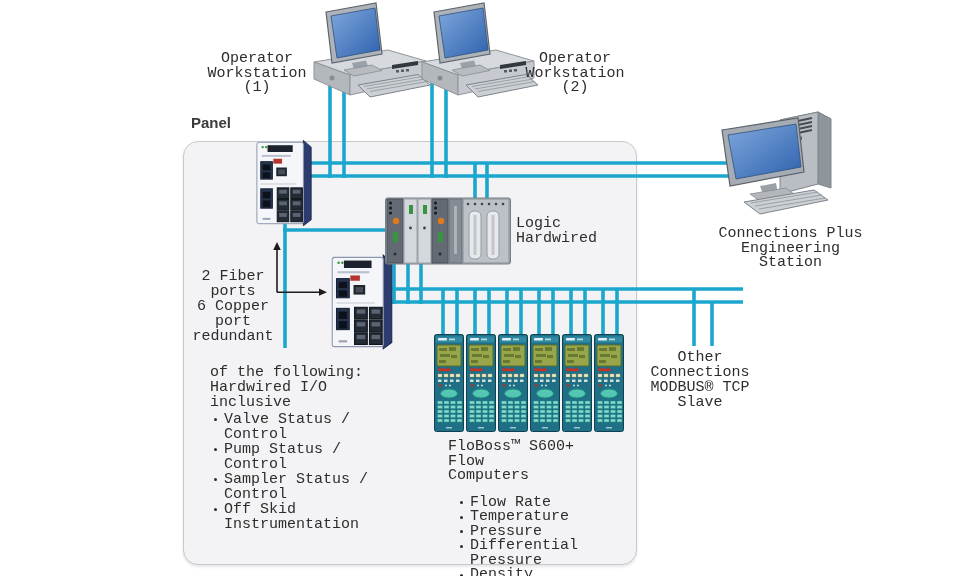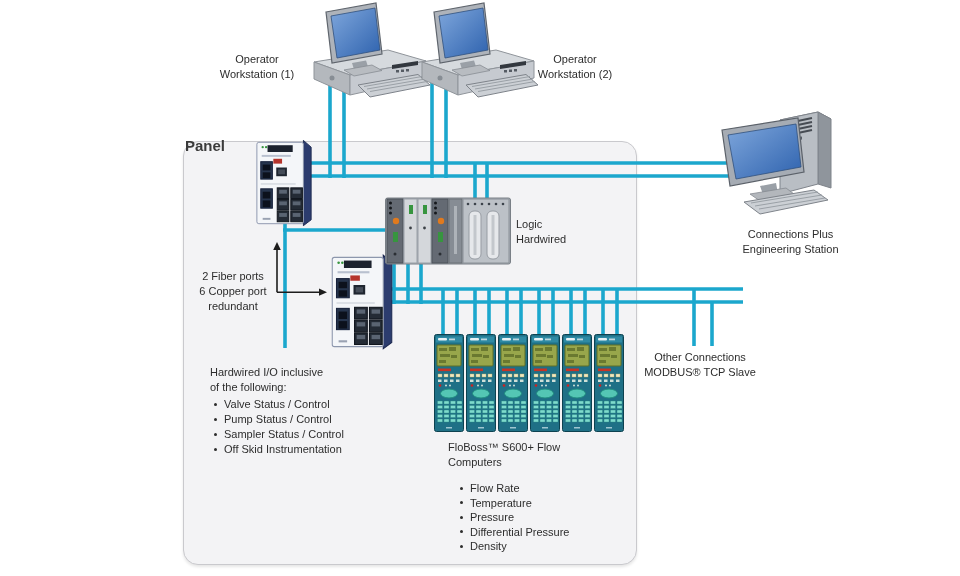--- a/index.html
+++ b/index.html
@@ -2,26 +2,26 @@
 <html style="--connection: #1ba7cd; --panel_fill: #f3f3f5; --panel_border: #c9c9cd; --text: #2d2d2d; --arrow: #1c1c1c; --switch_navy: #2c3c6e; --flow_computer_teal: #1f7086; --lcd_green: #98a64b; --screen_blue: #3f6fb5; --module_orange: #e07a1e; --module_green: #37953f;"><head>
 <meta charset="utf-8">
 <style>
   html,body{margin:0;padding:0;background:#fff;}
   #canvas{position:relative;width:960px;height:576px;background:#fff;overflow:hidden;
           font-family:"Liberation Sans",sans-serif;color:var(--text,#2d2d2d);}
   .abs{position:absolute;}
   #panel-box{left:183px;top:141px;width:452px;height:422px;border-radius:15px;
              background:var(--panel_fill,#f3f3f5);border:1.5px solid var(--panel_border,#c9c9cd);
              box-shadow:0 2px 3px rgba(0,0,0,.10);}
-  #panel-title{left:185px;top:114px;font-size:15px;font-weight:600;color:#3b3b3b;margin-top:23px;}
+  #panel-title{left:191px;top:114px;font-size:15px;font-weight:600;color:#3b3b3b;}
   svg.layer{position:absolute;left:0;top:0;}
   line.wire{stroke:var(--connection,#1ba7cd);stroke-width:3.6;}
   .arrow-stroke{stroke:var(--arrow,#1c1c1c);stroke-width:1.6;fill:none;}
   .arrow-head{fill:var(--arrow,#1c1c1c);}
-  .lbl{position:absolute;font-size:11px;line-height:14.5px;color:var(--text,#2d2d2d);}
+  .lbl{position:absolute;font-size:15px;line-height:14.5px;color:var(--text,#2d2d2d);font-family:Liberation Mono, monospace;}
   .center{text-align:center;}
   .li{position:relative;padding-left:14px;}
   .li::before{content:"";position:absolute;left:4px;top:5.5px;width:3px;height:3px;
               border-radius:50%;background:var(--text,#2d2d2d);}
   #fc-row{left:434px;top:334px;width:194px;height:98px;display:flex;gap:2px;}
   #fc-row svg{flex:0 0 30px;}
   #defs-holder{position:absolute;width:0;height:0;overflow:hidden;}
 </style>
 </head>
 <body>
@@ -316,22 +316,22 @@
     <div>Hardwired</div>
   </div>
 
   <div class="lbl center" style="left:177px;top:269px;width:112px;line-height:15px">
     <div>2 Fiber ports</div>
     <div>6 Copper port</div>
     <div>redundant</div>
   </div>
 
   <div class="lbl" style="left:210px;top:365px;width:180px;line-height:15px">
+    <div>of the following:</div>
     <div>Hardwired I/O inclusive</div>
-    <div>of the following:</div>
     <div style="margin-top:2px">
       <div class="li">Valve Status / Control</div>
       <div class="li">Pump Status / Control</div>
       <div class="li">Sampler Status / Control</div>
       <div class="li">Off Skid Instrumentation</div>
     </div>
   </div>
 
   <div class="lbl" style="left:448px;top:440px;width:170px;line-height:14.5px">
     <div>FloBoss™ S600+ Flow</div>

